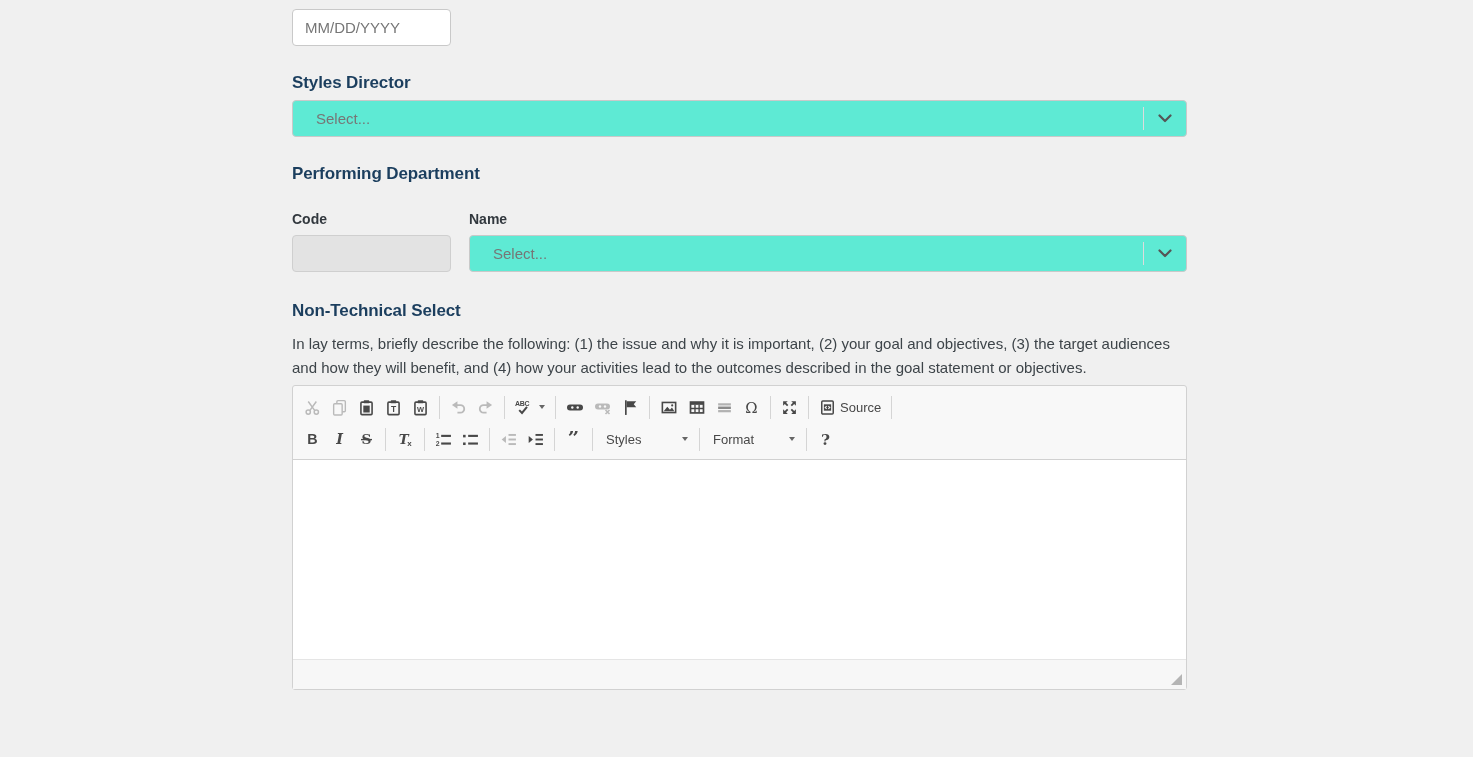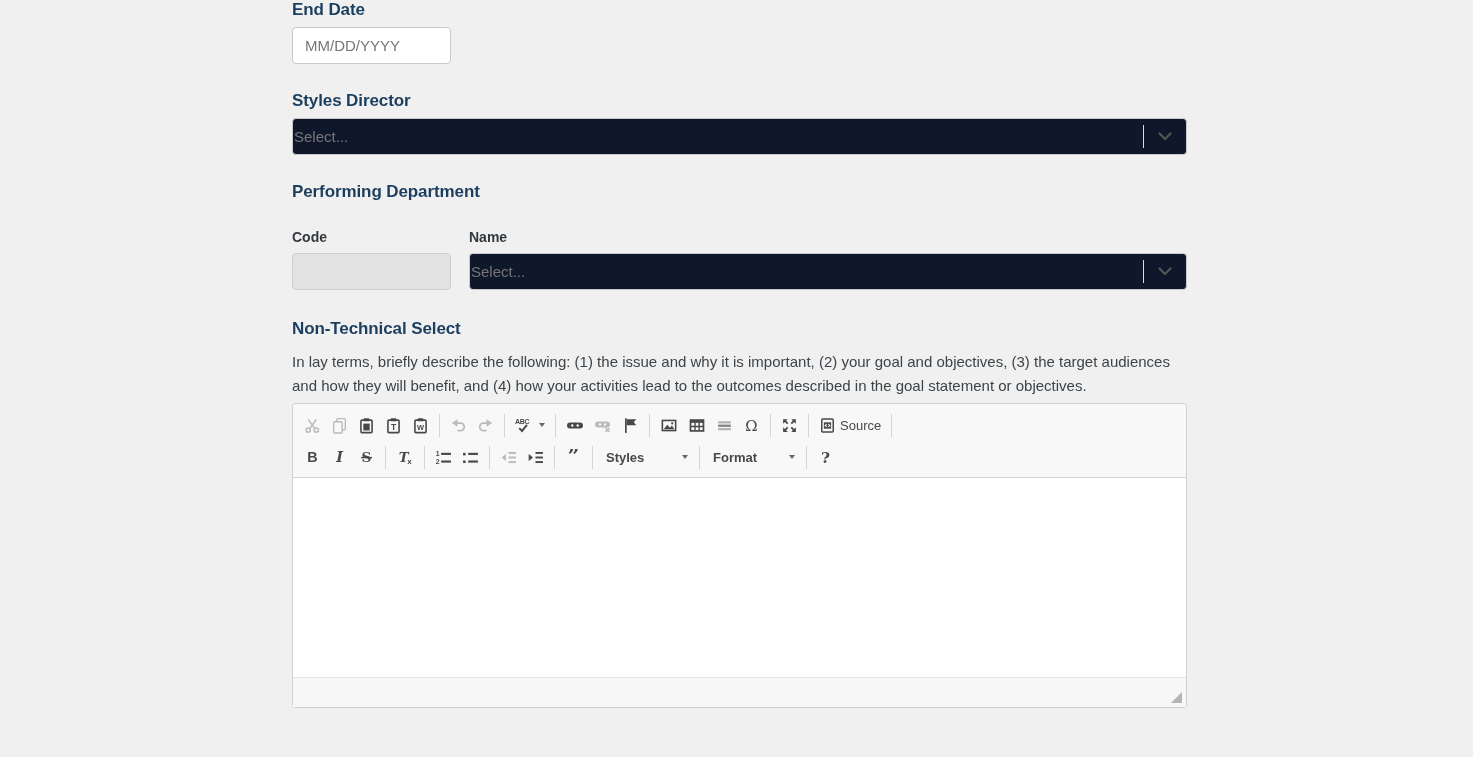--- a/index.html
+++ b/index.html
@@ -26,22 +26,22 @@
     box-sizing:border-box; height:37px; width:159px;
     border:1px solid #c9c9c9; border-radius:4px; background:#fff;
     padding:16px 12px; font-size:15px; color:#333;
     font-family:"Liberation Sans", sans-serif; outline:none;
   }
   .text-input::placeholder { color:#767676; opacity:1; }
   .text-input:disabled { background:#e3e3e3; border-color:#cfcfcf; }
 
   .select {
     box-sizing:border-box; height:37px;
-    border:1px solid #c9c9c9; border-radius:4px; background:#0f172a;
-    display:flex; align-items:center; padding-left:1px; cursor:pointer;
+    border:1px solid #c9c9c9; border-radius:4px; background:#5eead4;
+    display:flex; align-items:center; padding-left:23px; cursor:pointer;
   }
   .select-value { flex:1; font-size:15px; color:#767676; }
   .select-divider { width:1px; height:23px; background:#dcdcdc; }
   .select-chevron { width:42px; display:flex; align-items:center; justify-content:center; }
 
   .mt-input  { margin-top:8px; }
   .mt-section{ margin-top:28px; }
 
   .label-row { display:flex; margin-top:28px; }
   .field-label { font-size:14px; font-weight:700; color:#32383e; line-height:16px; }
@@ -63,21 +63,21 @@
     cursor:pointer; font-family:inherit; border-radius:2px;
   }
   .cke-btn svg { display:block; }
   .cke-btn.disabled { opacity:0.35; cursor:default; }
   .cke-btn-label { font-size:13px; color:#484848; margin-left:4px; }
   .cke-caret {
     width:0; height:0; margin-left:4px;
     border-left:3.5px solid transparent; border-right:3.5px solid transparent;
     border-top:4px solid #666;
   }
-  .cke-combo { width:92px; justify-content:space-between; margin:12px 2px;font-weight:bold; }
+  .cke-combo { width:92px; justify-content:space-between; margin:12px 2px; }
   .cke-combo .cke-btn-label { margin-left:2px; }
   .cke-sep { width:1px; height:23px; background:#d5d5d5; margin:0 5px; flex:0 0 1px; }
   .cke-content {
     background:#fff; border-top:1px solid #d1d1d1; height:199px;
     cursor:text;
   }
   .cke-footer {
     position:relative; height:29px; background:#f7f7f7;
     border-top:1px solid #e5e5e5;
   }
@@ -87,21 +87,20 @@
     border-color:transparent transparent #b5b5b5 transparent;
     cursor:se-resize;
   }
 </style>
 </head>
 <body>
 
 <div class="stage">
   <div class="form-col">
 
-    <h3 class="section-title">End Date</h3>
     <div class="mt-input">
       <input class="text-input" type="text" placeholder="MM/DD/YYYY" style="">
     </div>
 
     <h3 class="section-title mt-section">Styles Director</h3>
     <div class="select mt-input">
       <span class="select-value">Select...</span>
       <span class="select-divider"></span>
       <span class="select-chevron">
         <svg width="14" height="9" viewBox="0 0 14 9">

